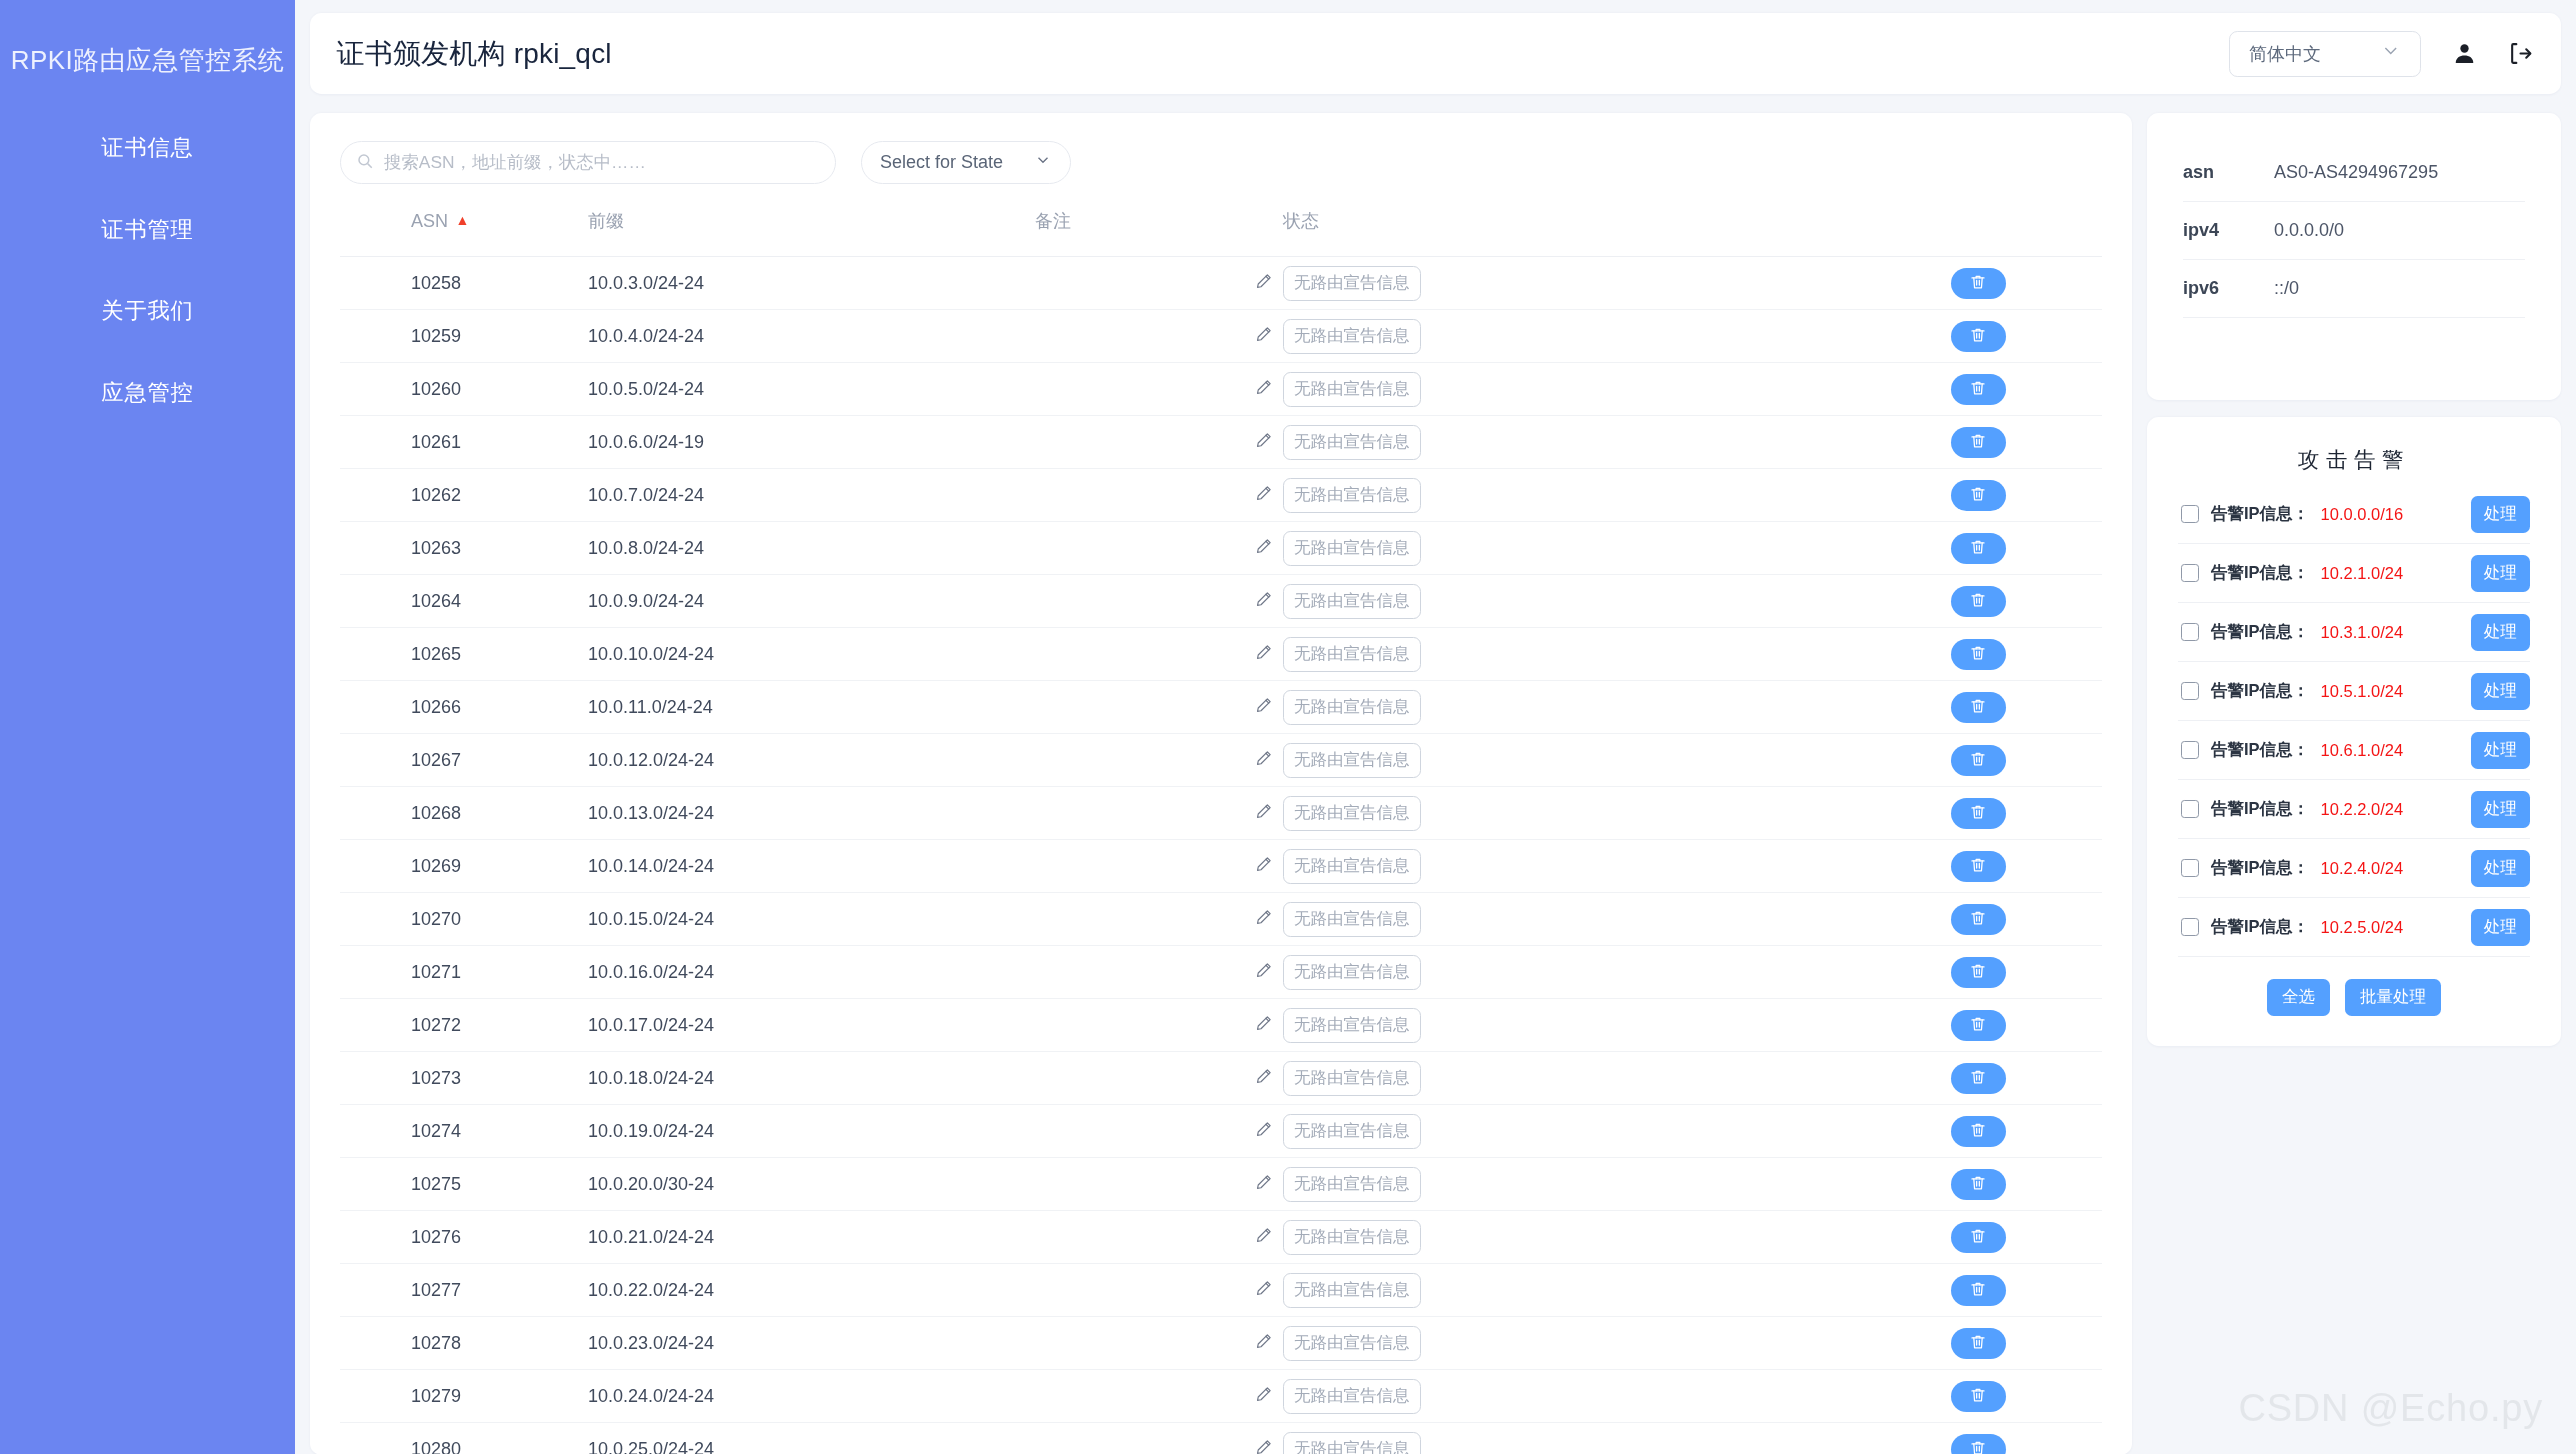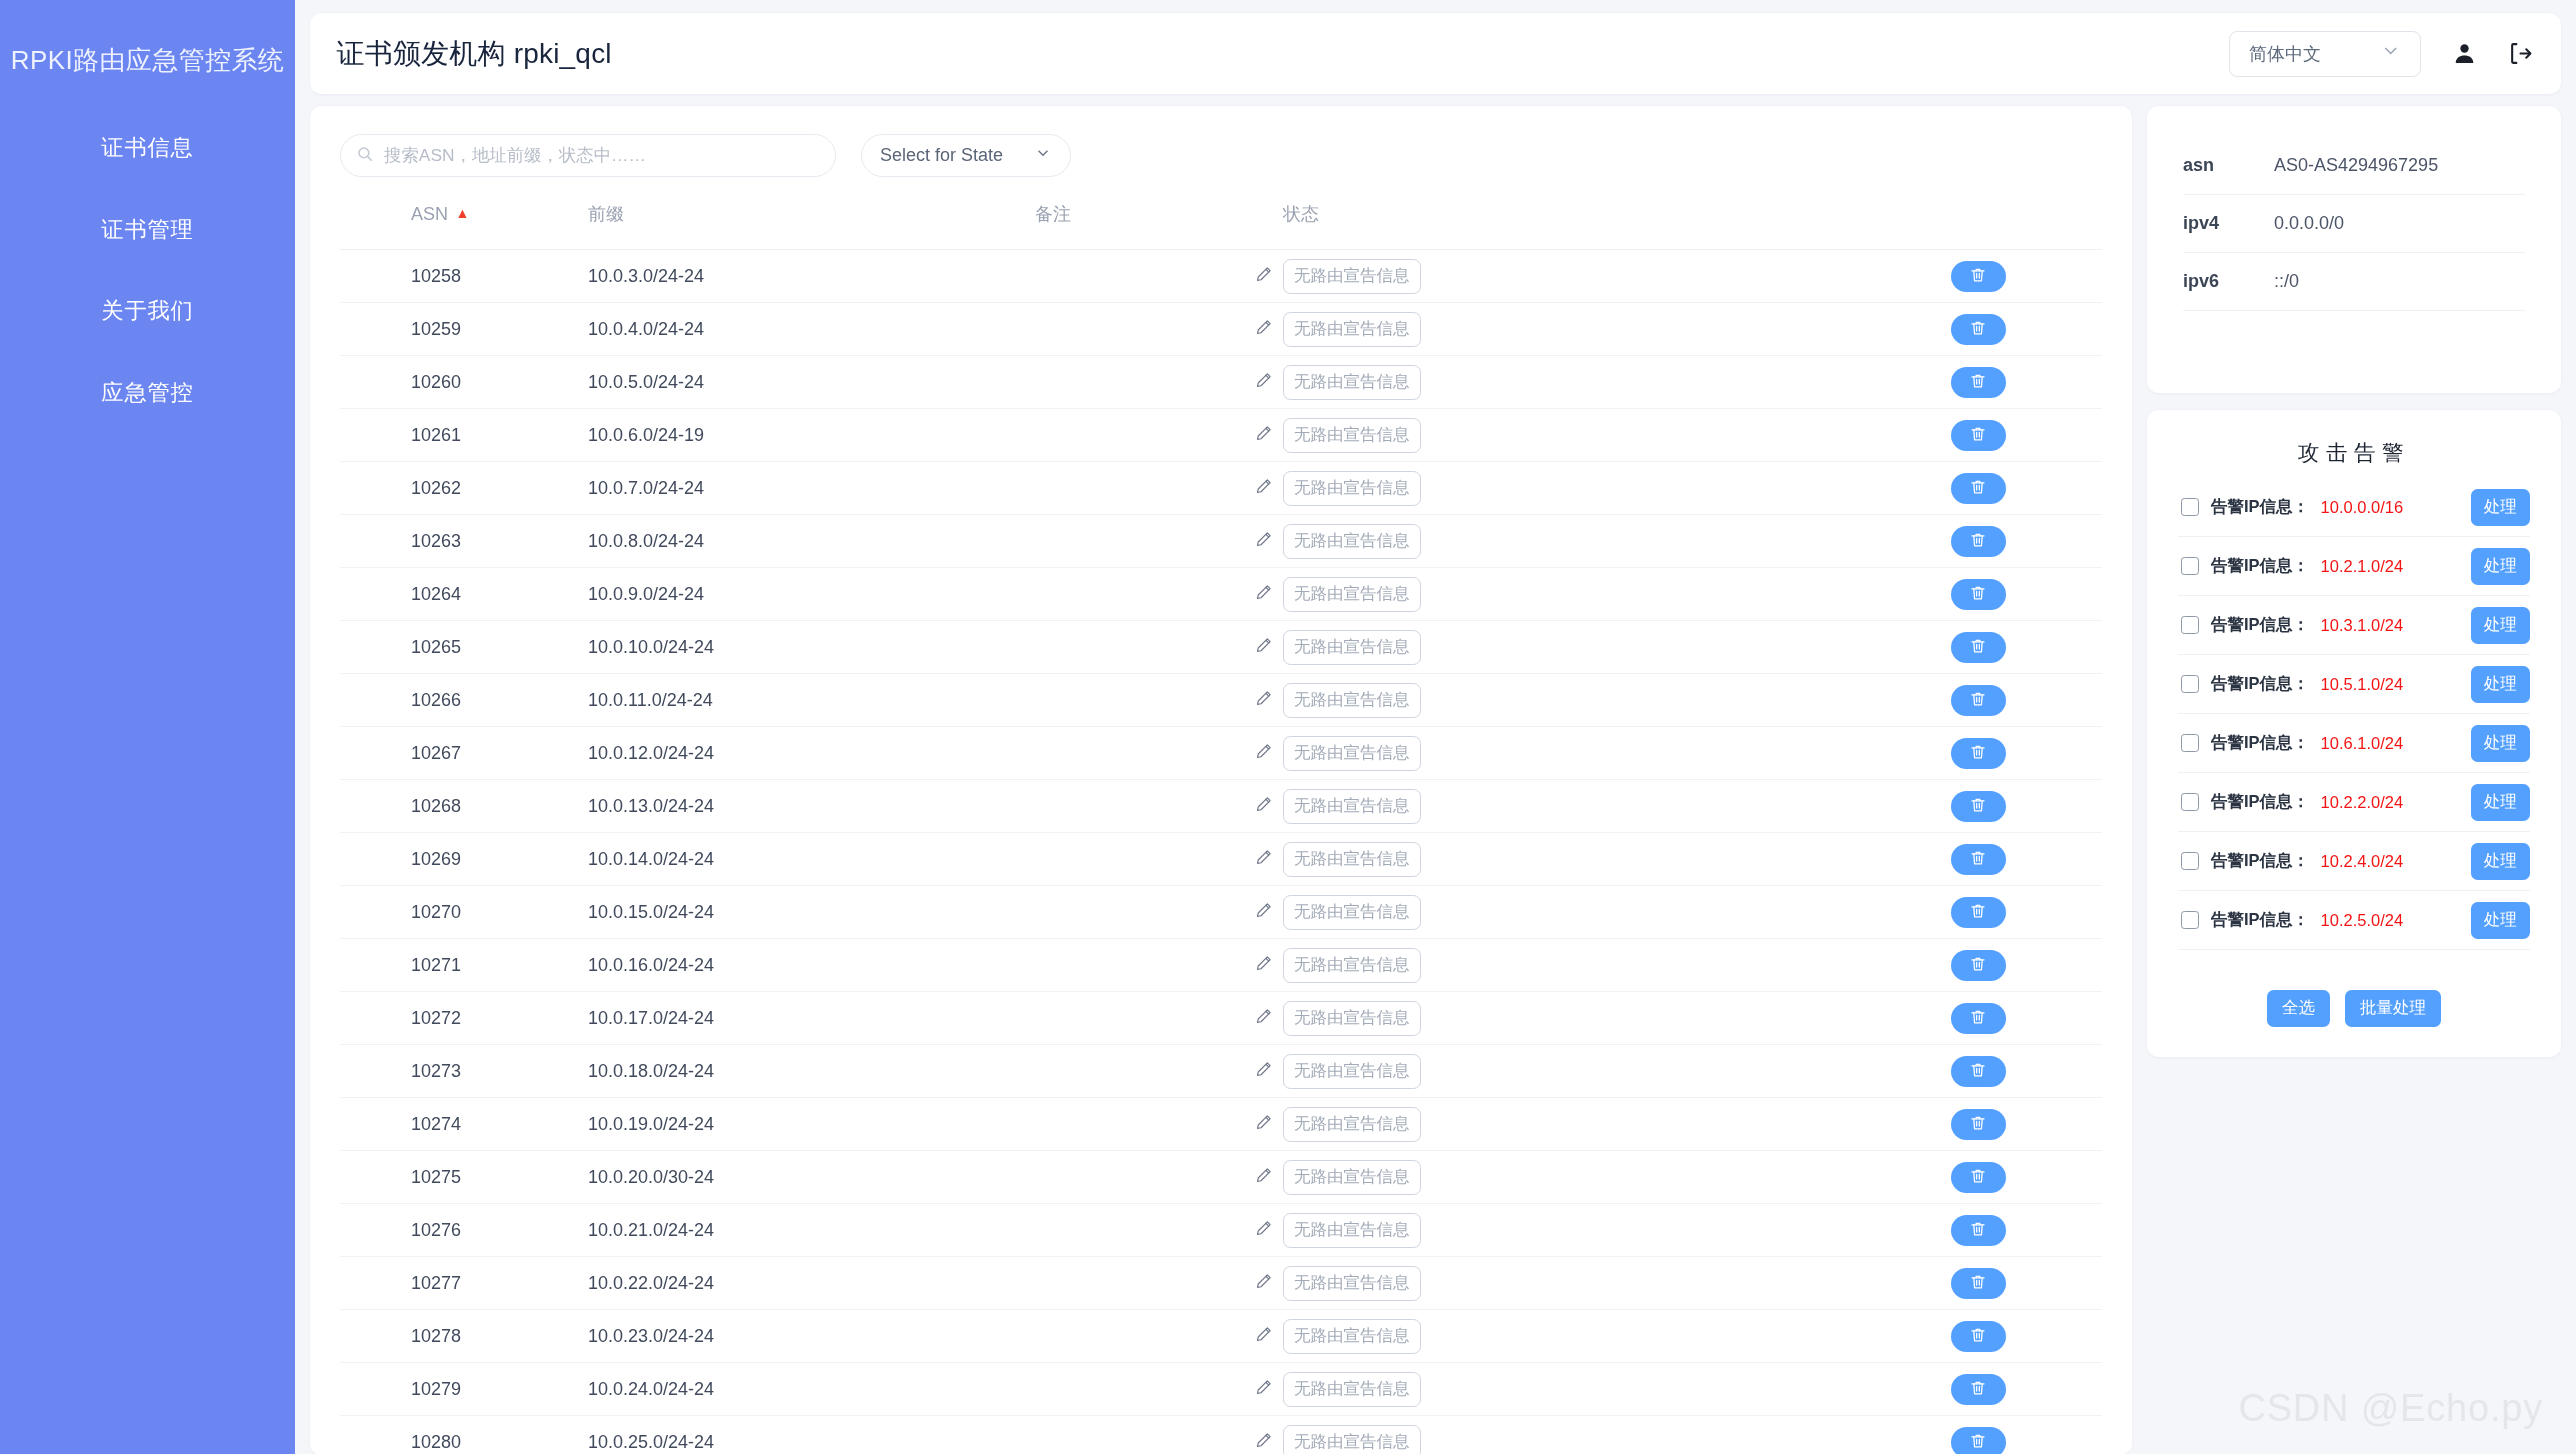--- a/index.html
+++ b/index.html
@@ -97,21 +97,21 @@
     cursor: pointer;
   }
   #lang-select .chev { margin-left: auto; }
   .hdr-icon { cursor: pointer; display: flex; align-items: center; }
 
   
   #body-row {
     display: flex;
     flex: 1;
     gap: 15px;
-    padding-top: 12px;
+    padding-top: 19px;
     min-height: 0;
   }
 
   
   #table-card {
     flex: 1;
     background: #ffffff;
     border-radius: 11.6px;
     padding: 28px 30px 0 30px;
     overflow: hidden;
@@ -260,21 +260,20 @@
   #alert-actions { display: flex; justify-content: center; gap: 15px; padding-top: 21.5px; }
   .bulk-btn {
     background: #54a0ff;
     color: #fff;
     border: none;
     border-radius: 6.6px;
     font-size: 16.5px;
     padding: 7.4px 15px;
     cursor: pointer;
     font-family: inherit;
-    margin-top: 18px;
   }
 
   #watermark {
     position: absolute;
     right: 33px;
     bottom: 25px;
     font-size: 38px;
     color: #e3e6ea;
     letter-spacing: 0.8px;
     pointer-events: none;

